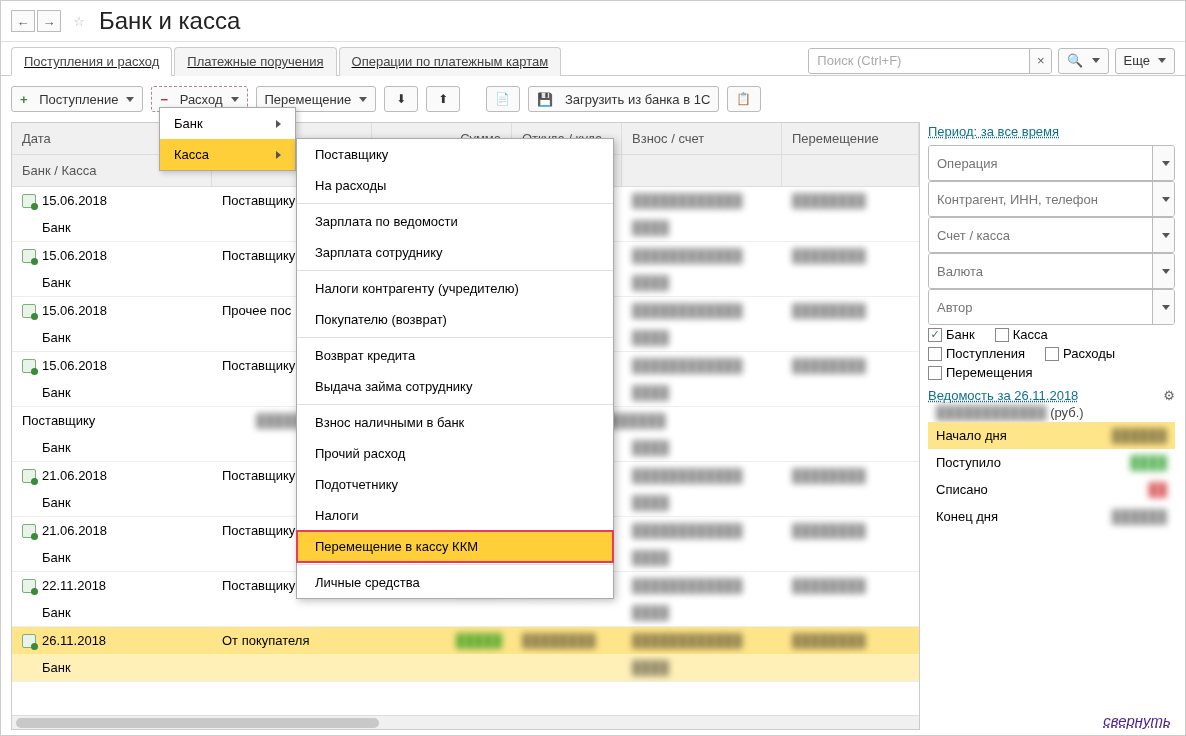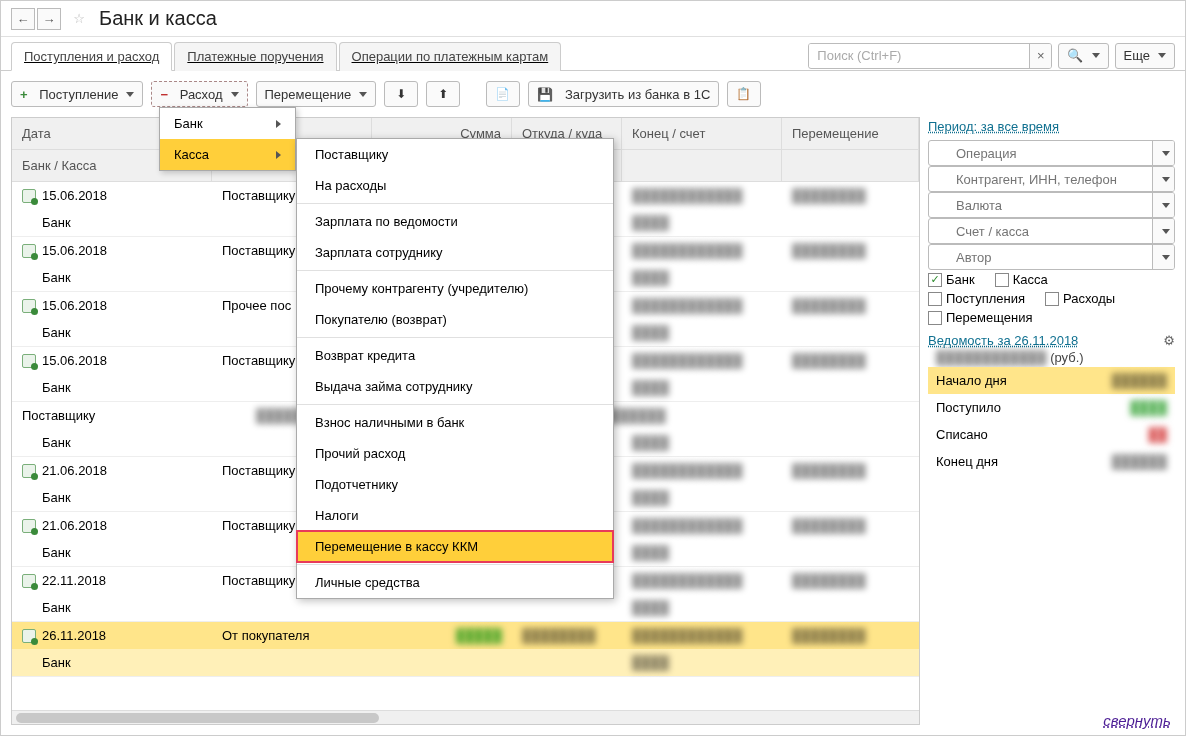--- a/index.html
+++ b/index.html
@@ -1,21 +1,21 @@
 <!DOCTYPE html>
 <html><head>
 <meta charset="utf-8">
 <style>
 * { box-sizing: border-box; margin: 0; padding: 0; font-family: Arial, sans-serif; font-size: 13px; }
 body { background: #fff; width: 1186px; height: 736px; border: 1px solid #ccc; position: relative; overflow: hidden; }
 
 .titlebar { display: flex; align-items: center; padding: 6px 10px; border-bottom: 1px solid #e0e0e0; }
 .nav-btn { width: 24px; height: 22px; border: 1px solid #bbb; background: #fafafa; margin-right: 2px; display: flex; align-items: center; justify-content: center; cursor: pointer; color: #555; }
 .star-icon { width: 20px; height: 20px; margin: 0 6px; color: #bbb; display: flex; align-items: center; justify-content: center; }
-.page-title { font-size: 20px; color: #222; margin-left: 4px; }
+.page-title { font-size: 24px; color: #222; margin-left: 4px; }
 
 .tabs-row { display: flex; align-items: center; padding: 4px 10px 0 10px; border-bottom: 1px solid #ccc; }
 .tabs { display: flex; text-decoration: underline; }
 .tab { padding: 6px 12px; border: 1px solid #ccc; border-bottom: none; background: #f5f5f5; margin-right: 2px; cursor: pointer; border-radius: 4px 4px 0 0; color: #444; position: relative; top: 1px; }
 .tab.active { background: #fff; border-bottom: 1px solid #fff; }
 .tabs-right { margin-left: auto; display: flex; align-items: center; gap: 6px; }
 .search-box { display: flex; align-items: center; border: 1px solid #bbb; border-radius: 3px; overflow: hidden; }
 .search-input { border: none; padding: 4px 8px; width: 220px; outline: none; color: #111; }
 .search-input::placeholder { color: #aaa; }
 .search-clear { width: 22px; height: 24px; border-left: 1px solid #bbb; background: #fafafa; display: flex; align-items: center; justify-content: center; cursor: pointer; color: #666; }
@@ -50,21 +50,21 @@
 .doc-icon::after { content: ''; position: absolute; right: -3px; bottom: -3px; width: 7px; height: 7px; background: #3a8a3a; border-radius: 50%; }
 .blur { color: transparent; text-shadow: 0 0 6px rgba(0,0,0,.4); user-select: none; }
 .blur-red { color: transparent; text-shadow: 0 0 6px rgba(200,0,0,.6); }
 .blur-green { color: transparent; text-shadow: 0 0 6px rgba(0,140,0,.6); }
 
 .scrollbar-h { height: 14px; background: #f0f0f0; border-top: 1px solid #ddd; position: relative; }
 .scroll-thumb { position: absolute; left: 4px; top: 2px; height: 10px; width: 40%; background: #c8c8c8; border-radius: 5px; }
 
 .sidebar { width: 247px; display: flex; flex-direction: column; }
 .period { color: #107090; text-decoration: underline dotted; cursor: pointer; padding: 2px 0 6px 0; }
-.sel-box { display: flex; border: 1px solid #bbb; border-radius: 3px; overflow: hidden; height: 26px; padding-left: 19px; }
+.sel-box { display: flex; border: 1px solid #bbb; border-radius: 3px; overflow: hidden; height: 36px; }
 .sel-input { border: none; padding: 4px 8px; flex: 1; outline: none; color: #999; }
 .sel-dd { width: 22px; border-left: 1px solid #bbb; background: #fafafa; display: flex; align-items: center; justify-content: center; cursor: pointer; }
 .chk-row { display: flex; gap: 20px; padding: 2px 0; }
 .chk { display: flex; align-items: center; gap: 4px; cursor: pointer; }
 .chk-box { width: 14px; height: 14px; border: 1px solid #888; display: inline-flex; align-items: center; justify-content: center; font-size: 11px; color: #2a8a2a; }
 .vedomost-head { display: flex; align-items: flex-end; justify-content: space-between; margin-top: 6px; color: #107090; }
 .vedomost-head .lnk { text-decoration: underline dotted; cursor: pointer; }
 .gear { color: #666; cursor: pointer; }
 .ved-line { display: flex; justify-content: space-between; padding: 6px 8px; }
 .ved-line.hl { background: #ffe58a; }
@@ -138,21 +138,21 @@
 </div>
 
 <div class="content">
   <div class="table-wrap">
     <div class="thead">
       <div class="thead-row">
         <div class="th c-date">Дата</div>
         <div class="th c-op"></div>
         <div class="th c-sum">Сумма</div>
         <div class="th c-where">Откуда / куда</div>
-        <div class="th c-acc">Конец / счет</div>
+        <div class="th c-acc">Взнос / счет</div>
         <div class="th c-purpose">Перемещение</div>
       </div>
       <div class="thead-row">
         <div class="th c-date">Банк / Касса</div>
         <div class="th c-op"></div>
           <div class="th c-sum"></div>
           <div class="th c-where"></div>
           <div class="th c-acc"></div>
           <div class="th c-purpose"></div>
       </div>
@@ -357,27 +357,27 @@
           <span class="caret"></span>
         </div>
       </div>
     <div class="sel-box">
         <input class="sel-input" placeholder="Контрагент, ИНН, телефон" style="">
         <div class="sel-dd">
           <span class="caret"></span>
         </div>
       </div>
     <div class="sel-box">
-        <input class="sel-input" placeholder="Валюта" style="">
+        <input class="sel-input" placeholder="Счет / касса" style="">
         <div class="sel-dd">
           <span class="caret"></span>
         </div>
       </div>
     <div class="sel-box">
-        <input class="sel-input" placeholder="Счет / касса" style="">
+        <input class="sel-input" placeholder="Валюта" style="">
         <div class="sel-dd">
           <span class="caret"></span>
         </div>
       </div>
     <div class="sel-box">
         <input class="sel-input" placeholder="Автор" style="">
         <div class="sel-dd">
           <span class="caret"></span>
         </div>
       </div>
@@ -446,21 +446,21 @@
     </div>
 </div>
 
 <div class="submenu2" id="submenu2">
     <div class="mi">Поставщику</div>
     <div class="mi">На расходы</div>
     <div class="sep"></div>
     <div class="mi">Зарплата по ведомости</div>
     <div class="mi">Зарплата сотруднику</div>
     <div class="sep"></div>
-    <div class="mi">Прочему контрагенту (учредителю)</div>
+    <div class="mi">Налоги контрагенту (учредителю)</div>
     <div class="mi">Покупателю (возврат)</div>
     <div class="sep"></div>
     <div class="mi">Возврат кредита</div>
     <div class="mi">Выдача займа сотруднику</div>
     <div class="sep"></div>
     <div class="mi">Взнос наличными в банк</div>
     <div class="mi">Прочий расход</div>
     <div class="mi">Подотчетнику</div>
     <div class="mi">Налоги</div>
     <div class="mi hl">Перемещение в кассу ККМ</div>

